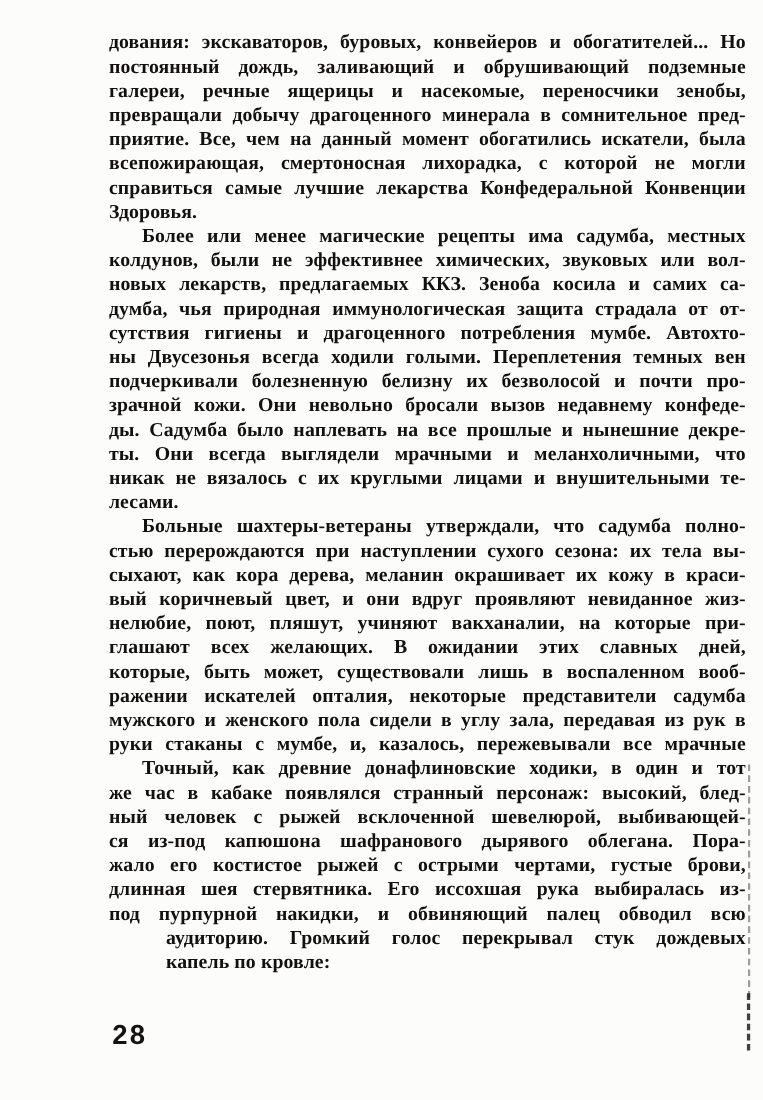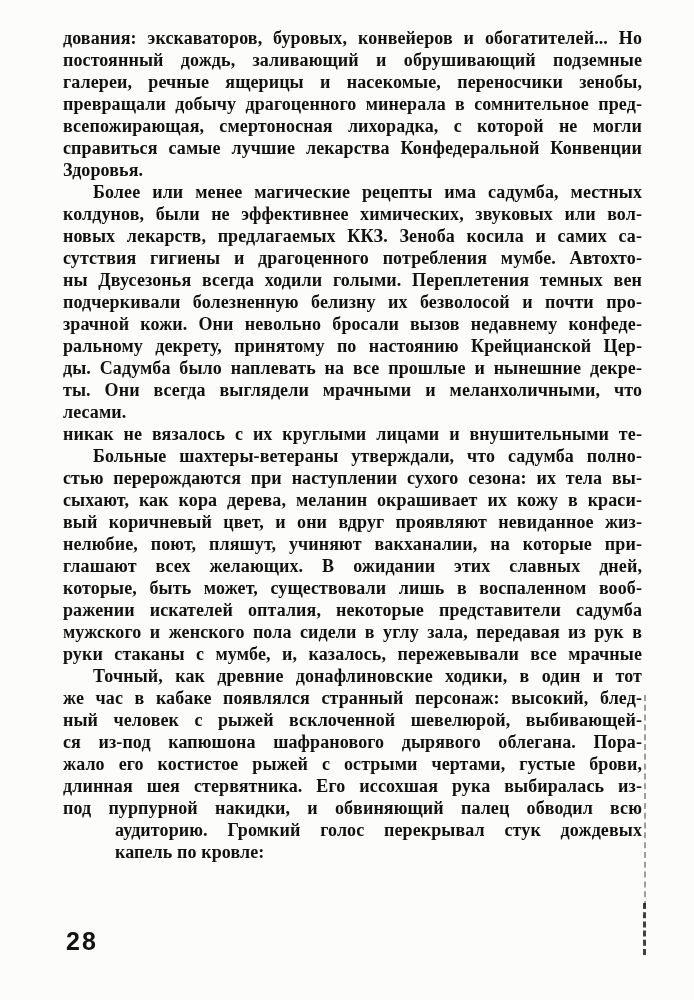--- a/index.html
+++ b/index.html
@@ -10,20 +10,21 @@
     width: 694px;
     height: 1000px;
     position: relative;
     background: #fcfcfa;
     overflow: hidden;
     font-family: "Liberation Serif", serif;
   }
   .page {
     position: absolute;
     inset: 0;
+    margin-left: 36px;
   }
   .text-col {
     position: absolute;
     left: 63px;
     top: 27px;
     width: 579px;
     color: #121110;
   }
   .line {
     font-size: 18px;
@@ -78,38 +79,39 @@
 
 <div class="page">
 
   <div class="text-col">
 
     <div class="para">
       <div class="line">дования: экскаваторов, буровых, конвейеров и обогатителей... Но</div>
       <div class="line">постоянный дождь, заливающий и обрушивающий подземные</div>
       <div class="line">галереи, речные ящерицы и насекомые, переносчики зенобы,</div>
       <div class="line">превращали добычу драгоценного минерала в сомнительное пред-</div>
+      <div class="line">приятие. Все, чем на данный момент обогатились искатели, была</div>
       <div class="line">всепожирающая, смертоносная лихорадка, с которой не могли</div>
       <div class="line">справиться самые лучшие лекарства Конфедеральной Конвенции</div>
       <div class="line last">Здоровья.</div>
     </div>
 
     <div class="para">
       <div class="line indent">Более или менее магические рецепты има садумба, местных</div>
       <div class="line">колдунов, были не эффективнее химических, звуковых или вол-</div>
       <div class="line">новых лекарств, предлагаемых ККЗ. Зеноба косила и самих са-</div>
+      <div class="line">думба, чья природная иммунологическая защита страдала от от-</div>
       <div class="line">сутствия гигиены и драгоценного потребления мумбе. Автохто-</div>
       <div class="line">ны Двусезонья всегда ходили голыми. Переплетения темных вен</div>
       <div class="line">подчеркивали болезненную белизну их безволосой и почти про-</div>
       <div class="line">зрачной кожи. Они невольно бросали вызов недавнему конфеде-</div>
-      <div class="line">ральному декрету, принятому по настоянию Крейцианской Цер-</div>
       <div class="line">ды. Садумба было наплевать на все прошлые и нынешние декре-</div>
       <div class="line">ты. Они всегда выглядели мрачными и меланхоличными, что</div>
+      <div class="line">никак не вязалось с их круглыми лицами и внушительными те-</div>
       <div class="line last">лесами.</div>
-      <div class="line">никак не вязалось с их круглыми лицами и внушительными те-</div>
     </div>
 
     <div class="para">
       <div class="line indent">Больные шахтеры-ветераны утверждали, что садумба полно-</div>
       <div class="line">стью перерождаются при наступлении сухого сезона: их тела вы-</div>
       <div class="line">сыхают, как кора дерева, меланин окрашивает их кожу в краси-</div>
       <div class="line">вый коричневый цвет, и они вдруг проявляют невиданное жиз-</div>
       <div class="line">нелюбие, поют, пляшут, учиняют вакханалии, на которые при-</div>
       <div class="line">глашают всех желающих. В ожидании этих славных дней,</div>
       <div class="line">которые, быть может, существовали лишь в воспаленном вооб-</div>

